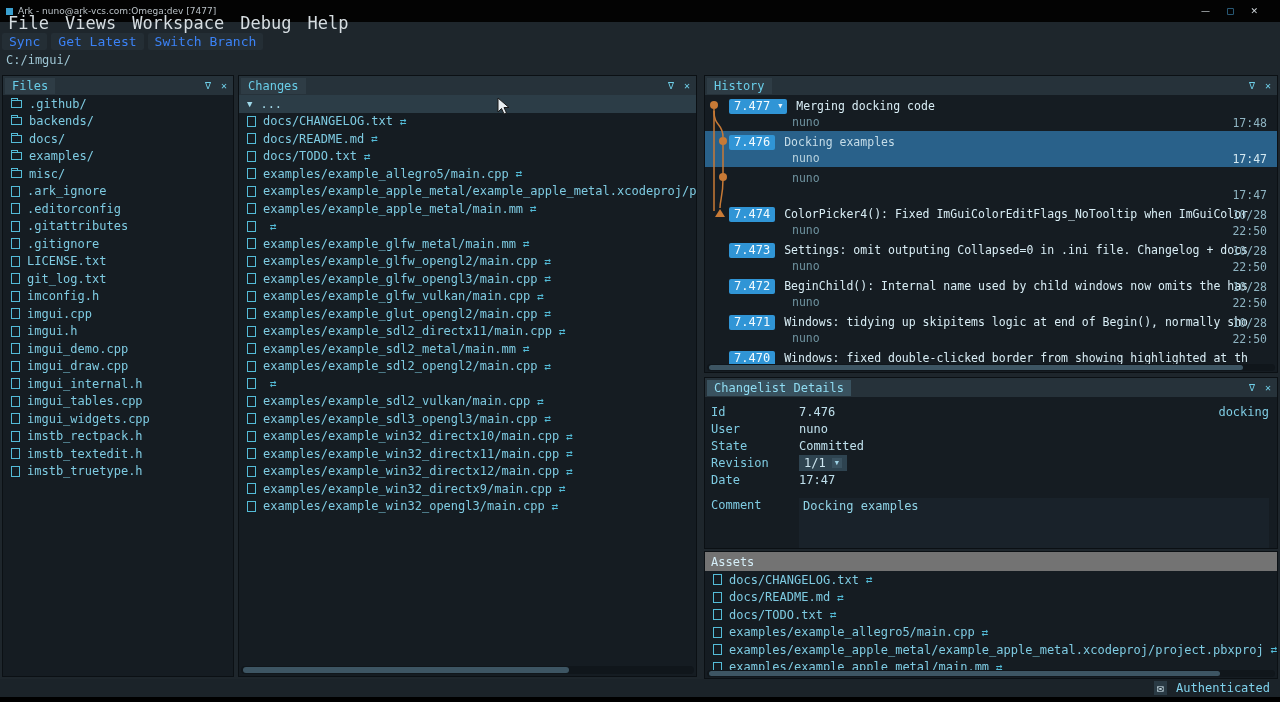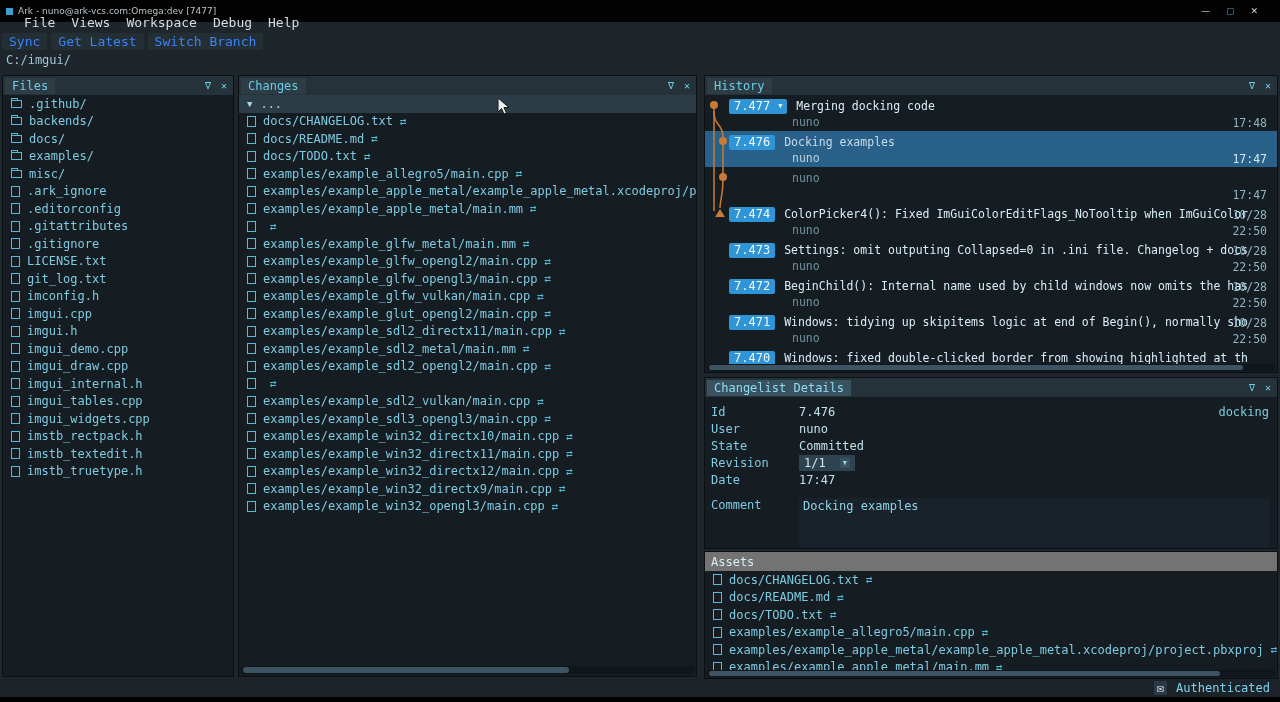--- a/index.html
+++ b/index.html
@@ -8,21 +8,21 @@
   .screen{position:absolute;inset:0;background:#1e262c;}
 
   
   .titlebar{position:absolute;top:0;left:0;right:0;height:22px;background:#030303;display:flex;align-items:center;padding:0 6px;font-family:"DejaVu Sans","Liberation Sans",sans-serif;font-size:9px;color:#b9c1c6;}
   .app-ic{width:7px;height:7px;background:#3aa0d0;margin-right:5px;flex:none;}
   .win-btns{margin-left:auto;display:flex;gap:16px;margin-right:16px;font-size:9px;color:#cfd6da;}
   .win-btns .b{cursor:default;}
   .win-btns .b.max{color:#4aa3d8;}
 
   
-  .menubar{position:absolute;top:14px;left:0;right:0;height:17px;display:flex;align-items:center;padding-left:16px;font-size:13px;color:#d6dde1;}
+  .menubar{position:absolute;top:14px;left:0;right:0;height:17px;display:flex;align-items:center;padding-left:0;font-size:17px;color:#d6dde1;}
   .menubar .mi{padding:0 8px;}
   .toolbar{position:absolute;top:31px;left:0;right:0;height:20px;display:flex;align-items:center;padding-left:2px;font-size:13px;color:#3b82f6;gap:4px;}
   .toolbar .tb{padding:1px 7px;background:#242e35;border-radius:2px;}
   .pathbar{position:absolute;top:51px;left:0;right:0;height:18px;display:flex;align-items:center;padding-left:6px;font-size:12px;color:#9fc6d4;}
 
   
   .panel{position:absolute;background:#151c22;border:1px solid #0b1014;overflow:hidden;}
   .panel-header{height:19px;background:#26323a;display:flex;align-items:center;padding:0 6px;font-size:12px;color:#69cde8;}
   .panel-header .tab{background:#2e3c45;padding:1px 7px;margin-left:-4px;}
   .panel-header .tab.active{background:#39525f;color:#8fdcf2;}
@@ -71,21 +71,21 @@
   .marker.m-branch{display:block;left:14px;width:8px;height:8px;background:#c87a36;border-radius:50%;}
   .marker.m-tri{display:block;left:10px;width:0;height:0;border-left:5px solid transparent;border-right:5px solid transparent;border-bottom:8px solid #c87a36;}
   .graph-svg{position:absolute;left:0;top:19px;pointer-events:none;z-index:2;}
 
   
   .dp-row{display:flex;align-items:center;height:17px;padding:0 8px 0 6px;font-size:12px;}
   .dp-rows{padding-top:6px;}
   .dp-label{width:88px;flex:none;color:#7ecbe2;}
   .dp-value{color:#bfe0ec;}
   .dp-right{margin-left:auto;color:#7ecbe2;}
-  .combo{width:56px;height:16px;background:#2e4350;display:flex;align-items:center;padding:0 5px;color:#cfe8f2;}
+  .combo{width:48px;height:16px;background:#2e4350;display:flex;align-items:center;padding:0 5px;color:#cfe8f2;}
   .combo .carrow{margin-left:auto;font-size:7px;color:#9fd3e6;background:#3a5260;padding:1px 3px;}
   .dp-row.comment-row{align-items:flex-start;height:auto;margin-top:10px;}
   .comment-box{flex:1;height:56px;background:#19222a;padding:1px 4px;color:#8fd3e6;font-size:12px;}
 
   
   .assets .panel-header{background:#737373;color:#d5eef8;}
 
   
   .hscroll{position:absolute;height:8px;background:#10161b;border-radius:4px;}
   .hscroll .thumb{position:absolute;top:1px;bottom:1px;background:#3d5563;border-radius:3px;}

